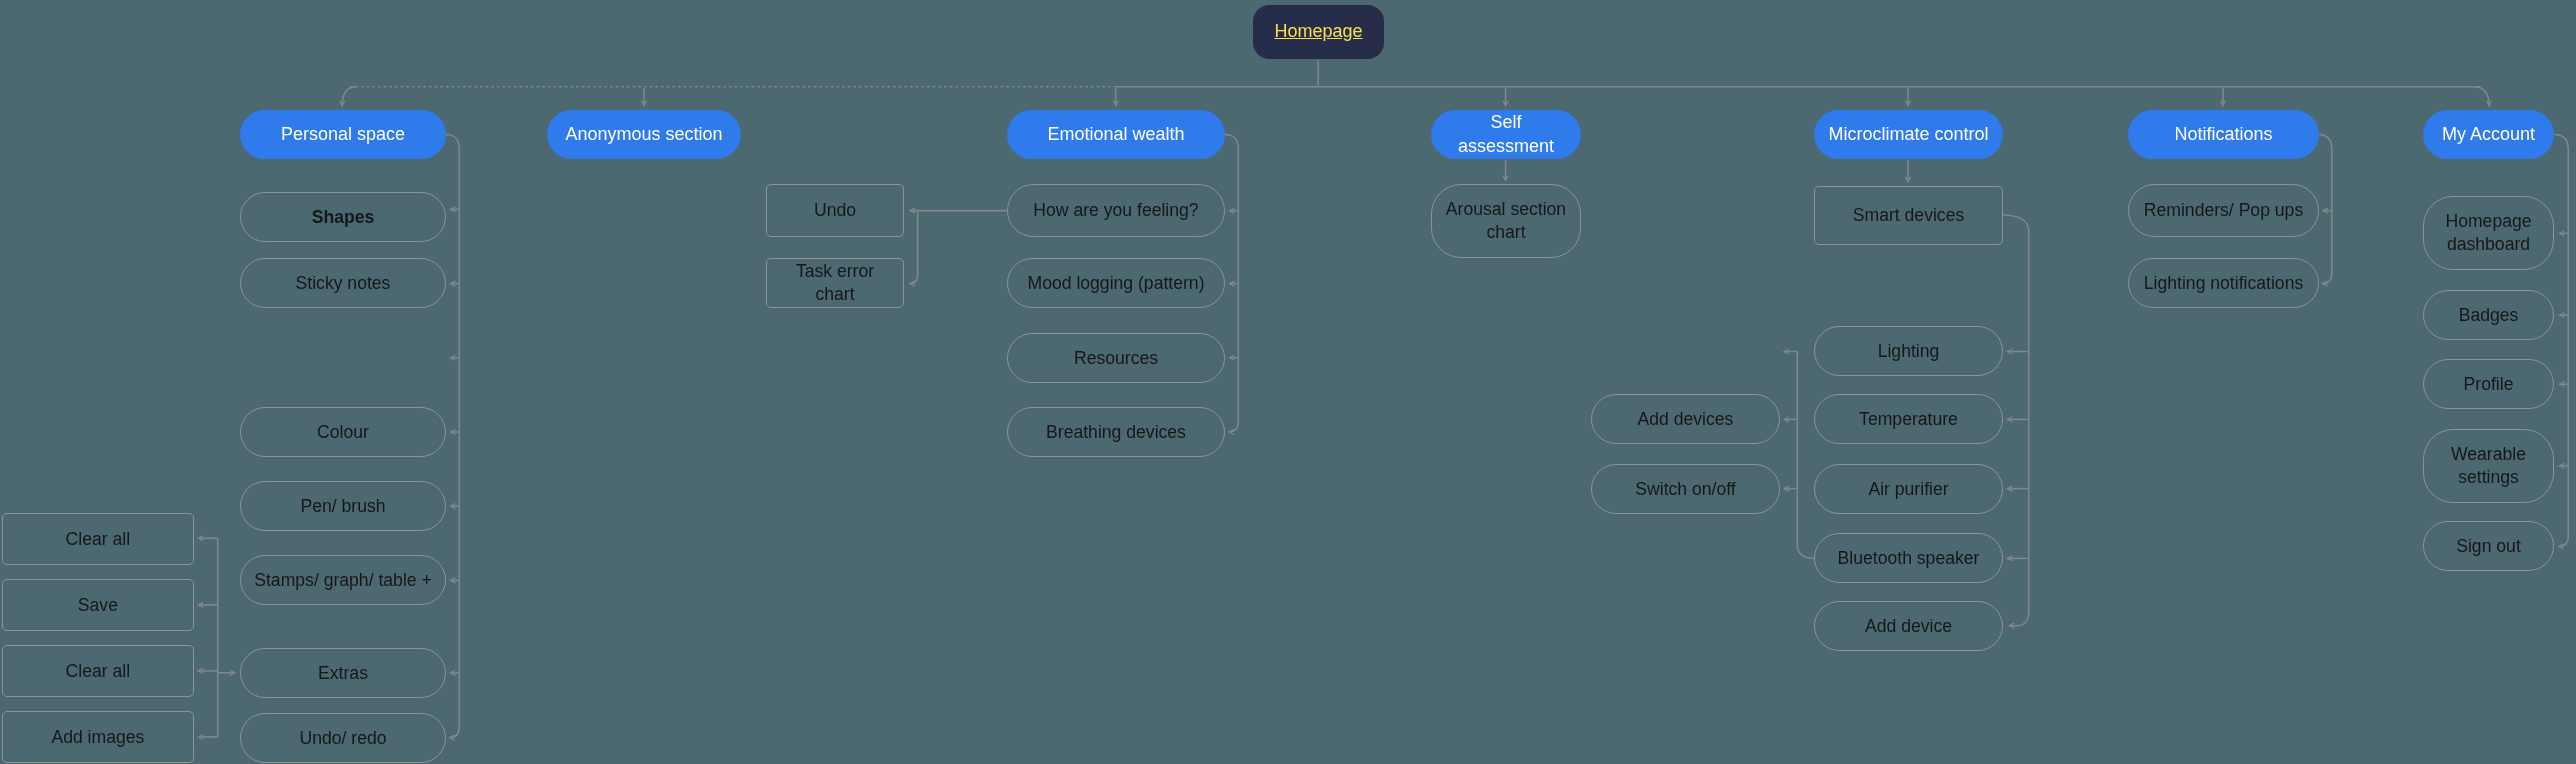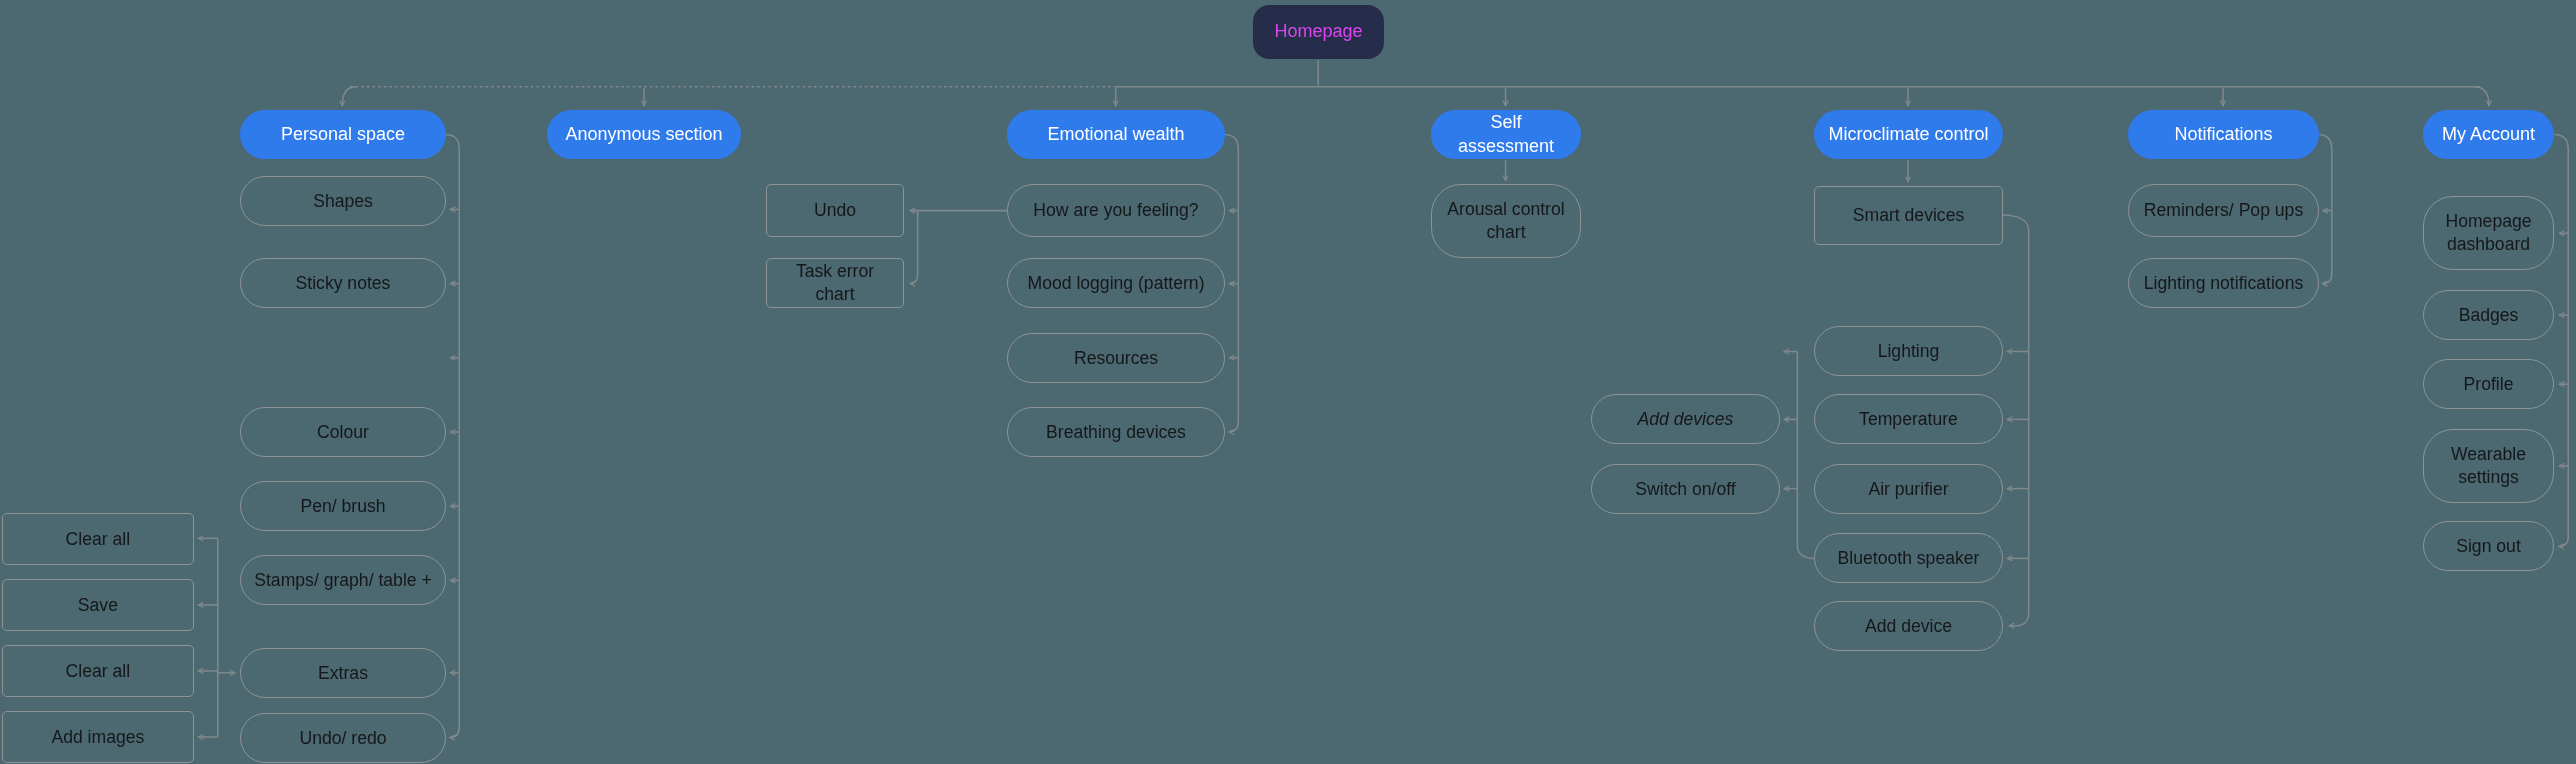--- a/index.html
+++ b/index.html
@@ -29,23 +29,23 @@
   .rect{border-radius:5px;}
   .branch{
     background:var(--primary-node,#2F7BEC);
     color:var(--text-light,#FFFFFF);
     border-radius:25px;
     font-size:18px;font-weight:500;
     border:none;
   }
   .root{
     background:var(--root-node,#252D4A);
-    color:#d946ef;
+    color:#fde047;
     border-radius:16.4px;
-    font-size:18px;font-weight:500;
+    font-size:18px;font-weight:500;text-decoration:underline;
   }
 </style>
 </head>
 <body>
 
 <div class="canvas">
 
   <svg class="wires" width="2576" height="764" viewBox="0 0 4096 1215" aria-hidden="true">
     <defs>
       <marker id="arr" markerWidth="11" markerHeight="11" refX="9" refY="5" orient="auto" markerUnits="userSpaceOnUse">
@@ -115,51 +115,51 @@
   <div class="node root" style="left:1253px;top:5px;width:131px;height:54px;">Homepage</div>
 
   <div class="node branch" style="left:240px;top:110px;width:206px;height:49px;">Personal space</div>
   <div class="node branch" style="left:547px;top:110px;width:194px;height:49px;">Anonymous section</div>
   <div class="node branch" style="left:1007px;top:110px;width:218px;height:49px;">Emotional wealth</div>
   <div class="node branch" style="left:1431px;top:110px;width:150px;height:49px;">Self assessment</div>
   <div class="node branch" style="left:1814px;top:110px;width:189px;height:49px;">Microclimate control</div>
   <div class="node branch" style="left:2128px;top:110px;width:191px;height:49px;">Notifications</div>
   <div class="node branch" style="left:2423px;top:110px;width:131px;height:49px;">My Account</div>
 
-  <div class="node child" style="left:240px;top:176px;width:206px;height:50px;">Shapes</div>
+  <div class="node child" style="left:240px;top:192px;width:206px;height:50px;font-weight:bold;">Shapes</div>
   <div class="node child" style="left:240px;top:258px;width:206px;height:50px;">Sticky notes</div>
   <div class="node child" style="left:240px;top:407px;width:206px;height:50px;">Colour</div>
   <div class="node child" style="left:240px;top:481px;width:206px;height:50px;">Pen/ brush</div>
   <div class="node child" style="left:240px;top:555px;width:206px;height:50px;">Stamps/ graph/ table +</div>
   <div class="node child" style="left:240px;top:648px;width:206px;height:50px;">Extras</div>
   <div class="node child" style="left:240px;top:713px;width:206px;height:50px;">Undo/ redo</div>
 
   <div class="node child rect" style="left:1.9px;top:513px;width:192px;height:52px;">Clear all</div>
   <div class="node child rect" style="left:1.9px;top:579px;width:192px;height:52px;">Save</div>
   <div class="node child rect" style="left:1.9px;top:645px;width:192px;height:52px;">Clear all</div>
   <div class="node child rect" style="left:1.9px;top:711px;width:192px;height:52px;">Add images</div>
 
   <div class="node child" style="left:1007px;top:184px;width:218px;height:53px;">How are you feeling?</div>
   <div class="node child" style="left:1007px;top:258px;width:218px;height:50px;">Mood logging (pattern)</div>
   <div class="node child" style="left:1007px;top:333px;width:218px;height:50px;">Resources</div>
   <div class="node child" style="left:1007px;top:407px;width:218px;height:50px;">Breathing devices</div>
 
   <div class="node child rect" style="left:766px;top:184px;width:138px;height:53px;">Undo</div>
   <div class="node child rect" style="left:766px;top:258px;width:138px;height:50px;">Task error chart</div>
 
-  <div class="node child" style="left:1431px;top:184px;width:150px;height:74px;border-radius:30px;">Arousal control chart</div>
+  <div class="node child" style="left:1431px;top:184px;width:150px;height:74px;border-radius:30px;">Arousal section chart</div>
 
   <div class="node child rect" style="left:1814px;top:186px;width:189px;height:59px;">Smart devices</div>
   <div class="node child" style="left:1814px;top:326px;width:189px;height:50px;">Lighting</div>
   <div class="node child" style="left:1814px;top:394px;width:189px;height:50px;">Temperature</div>
   <div class="node child" style="left:1814px;top:464px;width:189px;height:50px;">Air purifier</div>
   <div class="node child" style="left:1814px;top:533px;width:189px;height:50px;">Bluetooth speaker</div>
   <div class="node child" style="left:1814px;top:601px;width:189px;height:50px;">Add device</div>
 
-  <div class="node child" style="left:1591px;top:394px;width:189px;height:50px;font-style:italic;">Add devices</div>
+  <div class="node child" style="left:1591px;top:394px;width:189px;height:50px;">Add devices</div>
   <div class="node child" style="left:1591px;top:464px;width:189px;height:50px;">Switch on/off</div>
 
   <div class="node child" style="left:2128px;top:184px;width:191px;height:53px;">Reminders/ Pop ups</div>
   <div class="node child" style="left:2128px;top:258px;width:191px;height:50px;">Lighting notifications</div>
 
   <div class="node child" style="left:2423px;top:196px;width:131px;height:74px;border-radius:30px;">Homepage dashboard</div>
   <div class="node child" style="left:2423px;top:290px;width:131px;height:50px;">Badges</div>
   <div class="node child" style="left:2423px;top:359px;width:131px;height:50px;">Profile</div>
   <div class="node child" style="left:2423px;top:429px;width:131px;height:74px;border-radius:30px;">Wearable settings</div>
   <div class="node child" style="left:2423px;top:521px;width:131px;height:50px;">Sign out</div>

